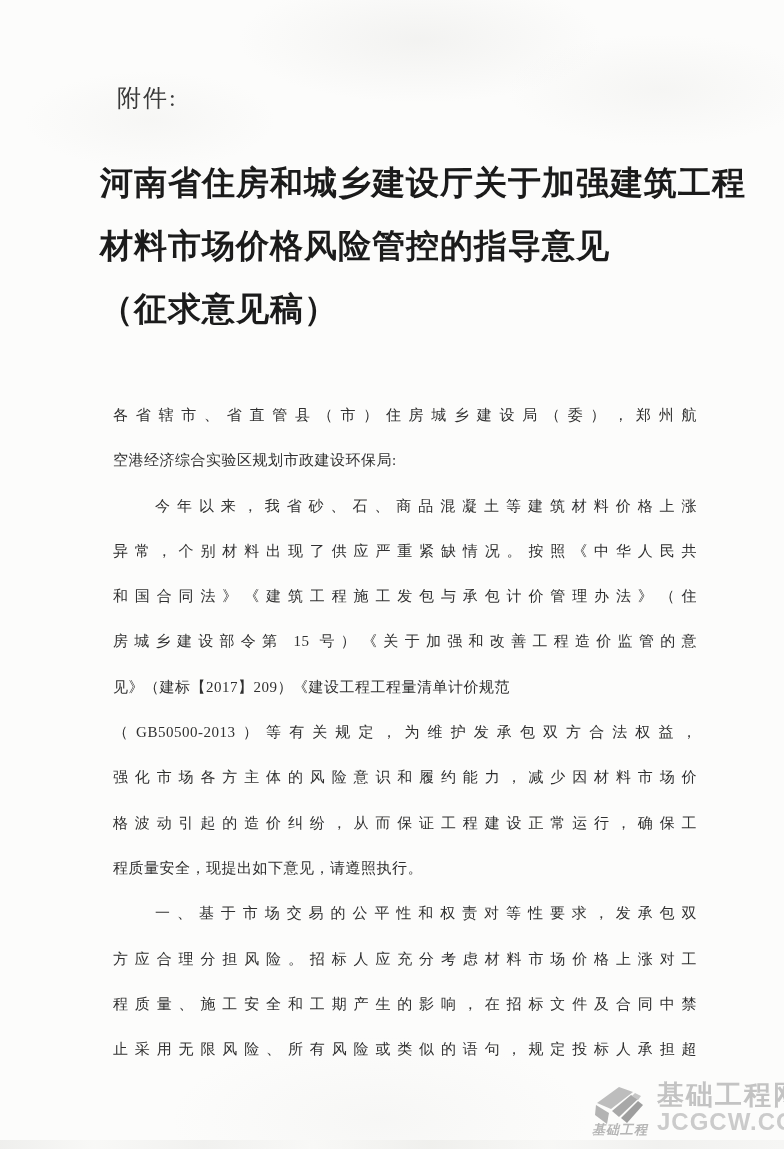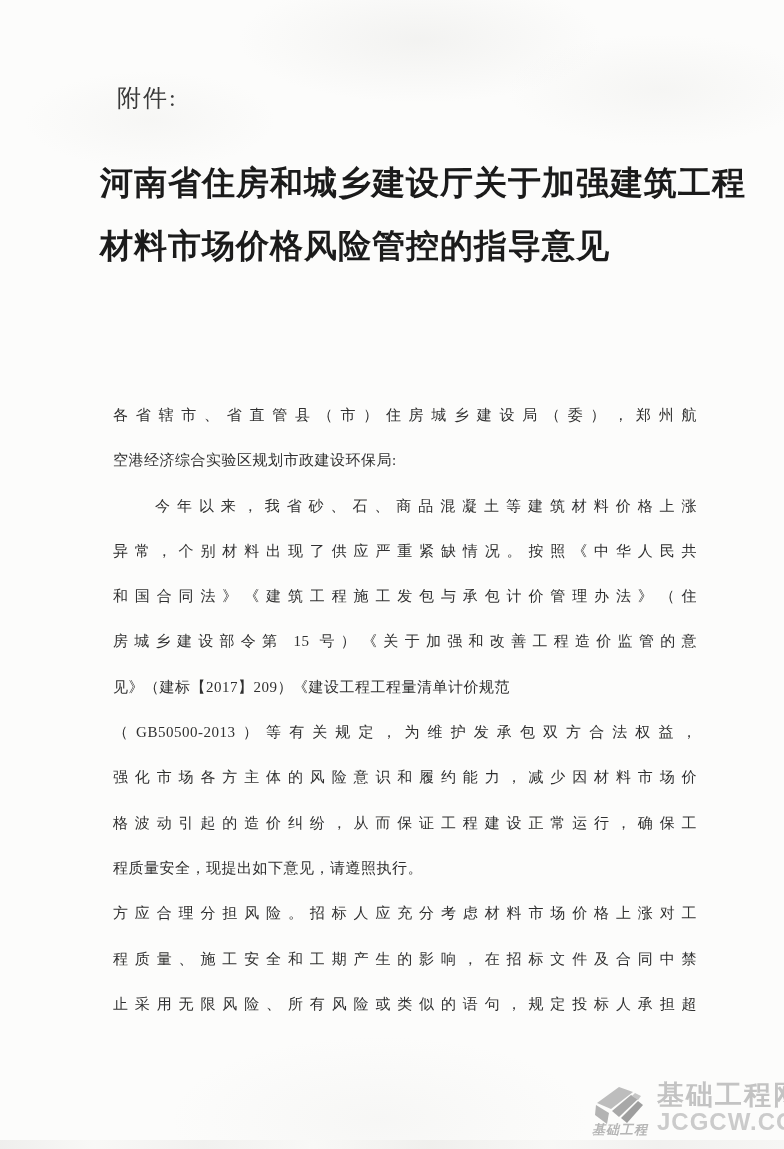--- a/index.html
+++ b/index.html
@@ -58,34 +58,36 @@
 </head>
 <body>
 
 <div class="page">
 
   <div class="attachment">附件:</div>
 
   <div class="title">
     <div class="title-line">河南省住房和城乡建设厅关于加强建筑工程</div>
     <div class="title-line">材料市场价格风险管控的指导意见</div>
+    <div class="title-line">（征求意见稿）</div>
   </div>
 
   <div class="docbody">
     <div class="bl">各省辖市、省直管县（市）住房城乡建设局（委），郑州航</div>
     <div class="bl short">空港经济综合实验区规划市政建设环保局:</div>
     <div class="bl ind">今年以来，我省砂、石、商品混凝土等建筑材料价格上涨</div>
     <div class="bl">异常，个别材料出现了供应严重紧缺情况。按照《中华人民共</div>
     <div class="bl">和国合同法》《建筑工程施工发包与承包计价管理办法》（住</div>
     <div class="bl">房城乡建设部令第 15 号）《关于加强和改善工程造价监管的意</div>
     <div class="bl short">见》（建标【2017】209）《建设工程工程量清单计价规范</div>
     <div class="bl">（GB50500-2013）等有关规定，为维护发承包双方合法权益，</div>
     <div class="bl">强化市场各方主体的风险意识和履约能力，减少因材料市场价</div>
     <div class="bl">格波动引起的造价纠纷，从而保证工程建设正常运行，确保工</div>
     <div class="bl short">程质量安全，现提出如下意见，请遵照执行。</div>
+    <div class="bl ind">一、基于市场交易的公平性和权责对等性要求，发承包双</div>
     <div class="bl">方应合理分担风险。招标人应充分考虑材料市场价格上涨对工</div>
     <div class="bl">程质量、施工安全和工期产生的影响，在招标文件及合同中禁</div>
     <div class="bl">止采用无限风险、所有风险或类似的语句，规定投标人承担超</div>
   </div>
 
   <div class="watermark">
     <svg class="wm-logo" width="62" height="44" viewBox="0 0 62 44">
       <polygon points="6,20 28,4 42,9 20,26" fill="#bdbdbd"></polygon>
       <polygon points="5,22 18,30 16,41 4,32" fill="#b3b3b3"></polygon>
       <polygon points="21,28 40,12 47,16 28,34" fill="#a8a8a8"></polygon>

